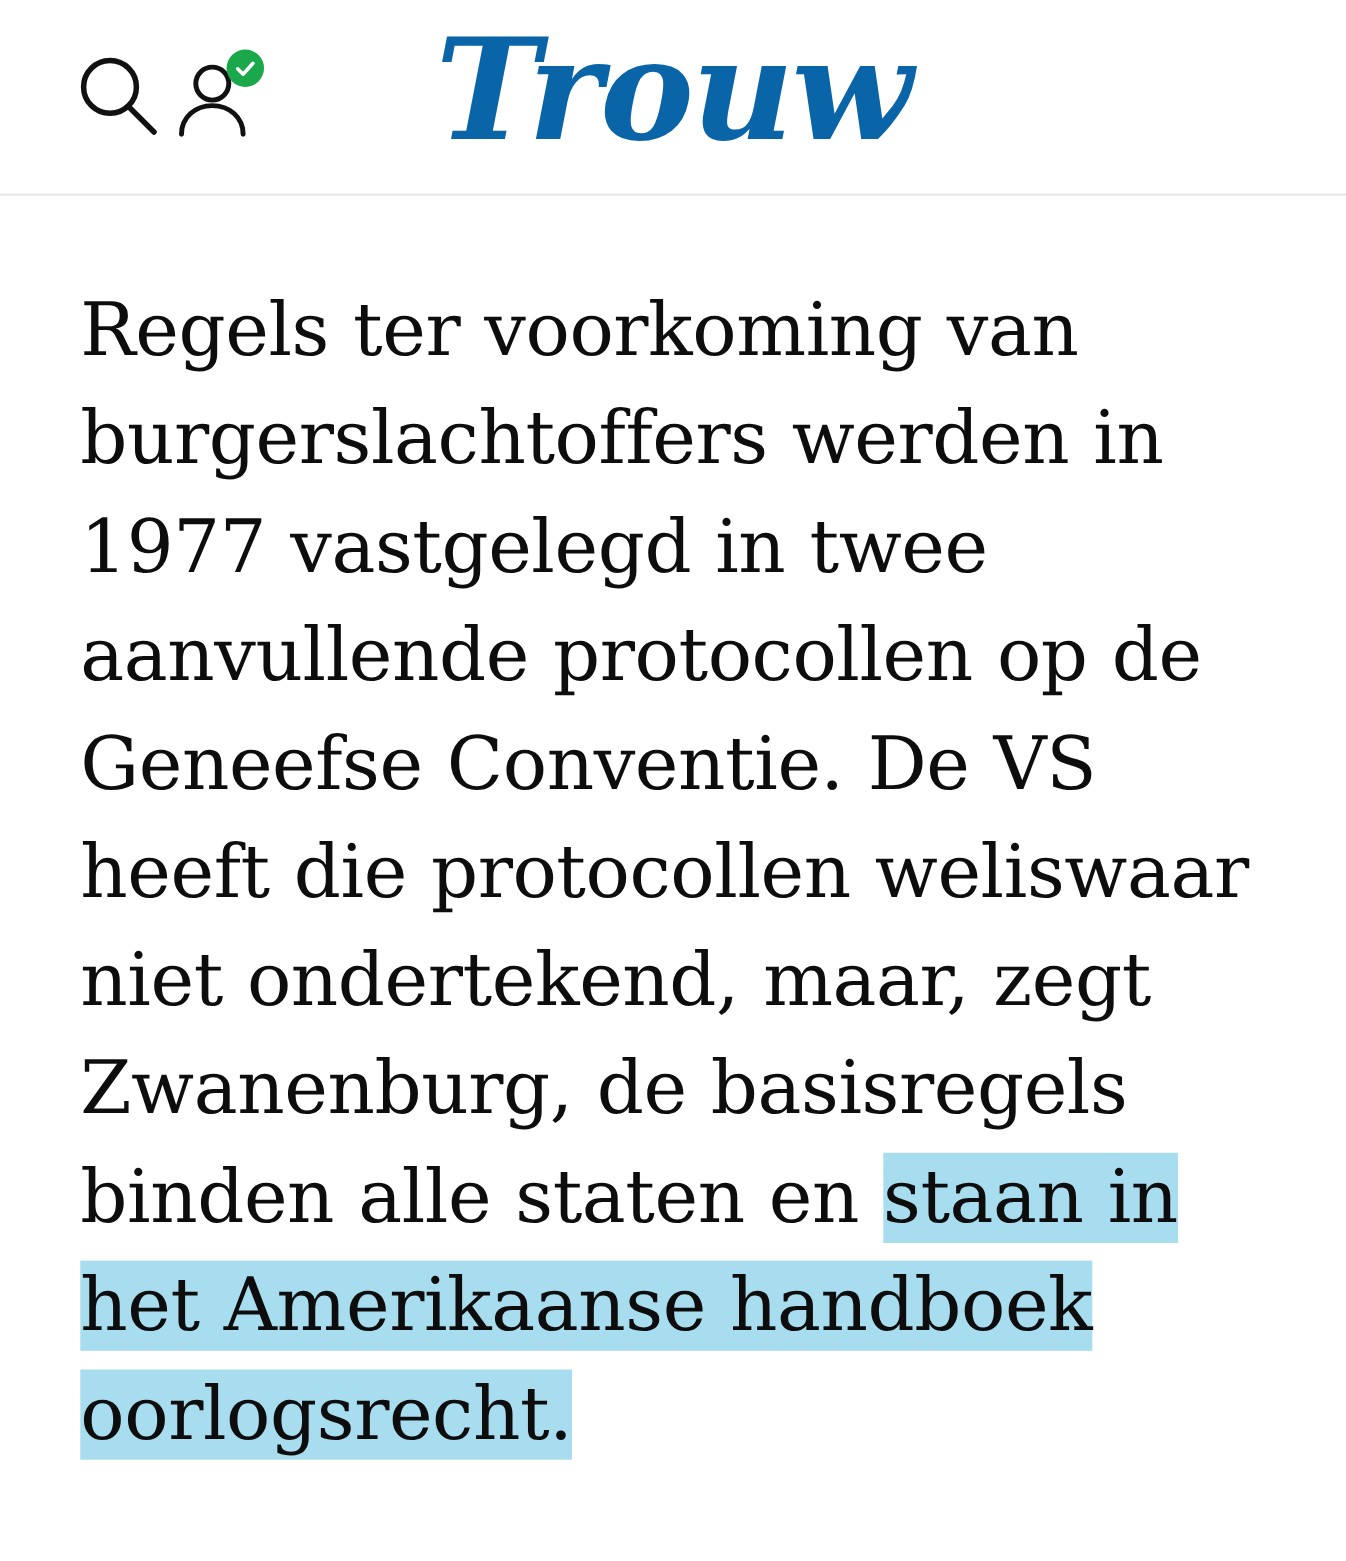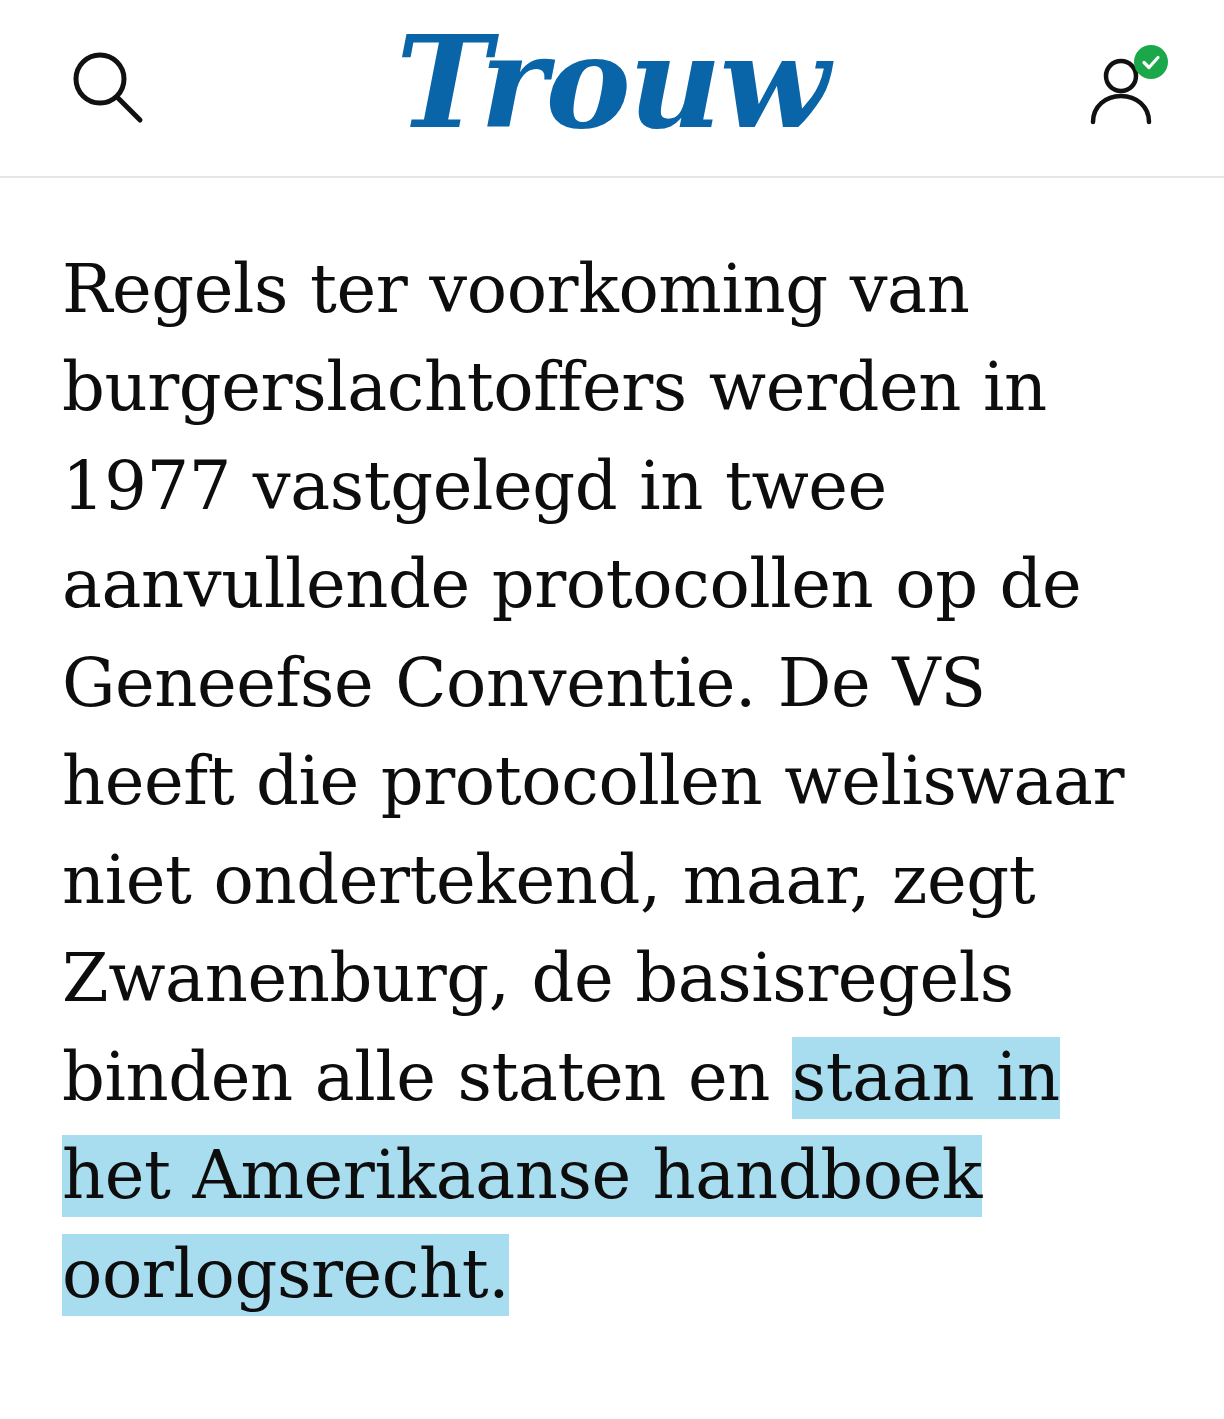--- a/index.html
+++ b/index.html
@@ -23,21 +23,21 @@
 
   
   .header {
     position: relative;
     height: 178px;
     width: 100%;
     background: #ffffff;
     border-bottom: 2px solid #e6e6e6;
     display: flex;
     align-items: center;
-    justify-content: space-between;
+    justify-content: flex-start;
     padding: 0 58px 0 62px;
   }
 
   .header-left,
   .header-right {
     display: flex;
     align-items: center;
     flex: 0 0 auto;
   }
 
@@ -99,21 +99,21 @@
     padding: 62px 72px 0 62px;
   }
 
   .article-paragraph {
     font-family: "DejaVu Serif", serif;
     font-size: 67px;
     line-height: 1.47;
     color: #0d0d0d;
     letter-spacing: -0.4px;
     font-weight: 400;
-    margin: 0;
+    margin: 11px;
     word-spacing: 1px;
   }
 
   .hl {
     background: #a8dcef;
     box-decoration-break: clone;
     -webkit-box-decoration-break: clone;
     padding: 1px 0 3px 0;
   }
 </style>

